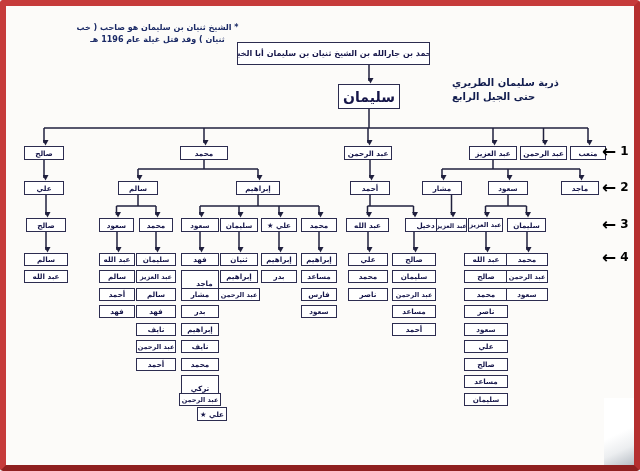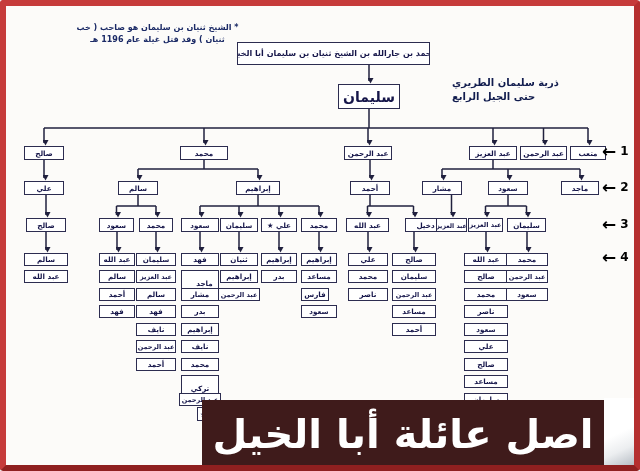--- a/index.html
+++ b/index.html
@@ -105,21 +105,21 @@
       <div class="node" style="left: 181px; top: 358px; width: 38px; height: 13px;">محمد</div>
       <div class="node" style="left: 181px; top: 375px; width: 38px; height: 26px;">تركي</div>
       <div class="node" style="left: 179px; top: 393px; width: 42px; height: 13px; font-size: 6.5px;">عبد الرحمن</div>
       <div class="node" style="left: 220px; top: 253px; width: 38px; height: 13px;">ثنيان</div>
       <div class="node" style="left: 220px; top: 270px; width: 38px; height: 13px;">إبراهيم</div>
       <div class="node" style="left: 218px; top: 288px; width: 42px; height: 13px; font-size: 6.5px;">عبد الرحمن</div>
       <div class="node" style="left: 261px; top: 253px; width: 36px; height: 13px;">إبراهيم</div>
       <div class="node" style="left: 261px; top: 270px; width: 36px; height: 13px;">بدر</div>
       <div class="node" style="left: 301px; top: 253px; width: 36px; height: 13px;">إبراهيم</div>
       <div class="node" style="left: 301px; top: 270px; width: 36px; height: 13px;">مساعد</div>
-      <div class="node" style="left: 301px; top: 288px; width: 28px; height: 13px;">فارس</div>
+      <div class="node" style="left: 301px; top: 288px; width: 36px; height: 13px;">فارس</div>
       <div class="node" style="left: 301px; top: 305px; width: 36px; height: 13px;">سعود</div>
       <div class="node" style="left: 348px; top: 253px; width: 40px; height: 13px;">علي</div>
       <div class="node" style="left: 348px; top: 270px; width: 40px; height: 13px;">محمد</div>
       <div class="node" style="left: 348px; top: 288px; width: 40px; height: 13px;">ناصر</div>
       <div class="node" style="left: 392px; top: 253px; width: 44px; height: 13px;">صالح</div>
       <div class="node" style="left: 392px; top: 270px; width: 44px; height: 13px;">سليمان</div>
       <div class="node" style="left: 392px; top: 288px; width: 44px; height: 13px; font-size: 6.5px;">عبد الرحمن</div>
       <div class="node" style="left: 392px; top: 305px; width: 44px; height: 13px;">مساعد</div>
       <div class="node" style="left: 392px; top: 323px; width: 44px; height: 13px;">أحمد</div>
       <div class="node" style="left: 464px; top: 253px; width: 44px; height: 13px;">عبد الله</div>
@@ -210,16 +210,15 @@
       <div class="genmark" style="top: 250px;">
         <span class="arrow">←</span>
         <span class="num">4</span>
       </div>
     </div>
 
   <div class="legend-box node">علي ★</div>
 
   <div class="curl"></div>
 
-  <div class="banner" style="background: rgb(63, 27, 27); color: rgb(255, 255, 255);">اصل عائلة أبا الخيل</div>
 
   <div class="frame"></div>
 </div>
 
 </body></html>

